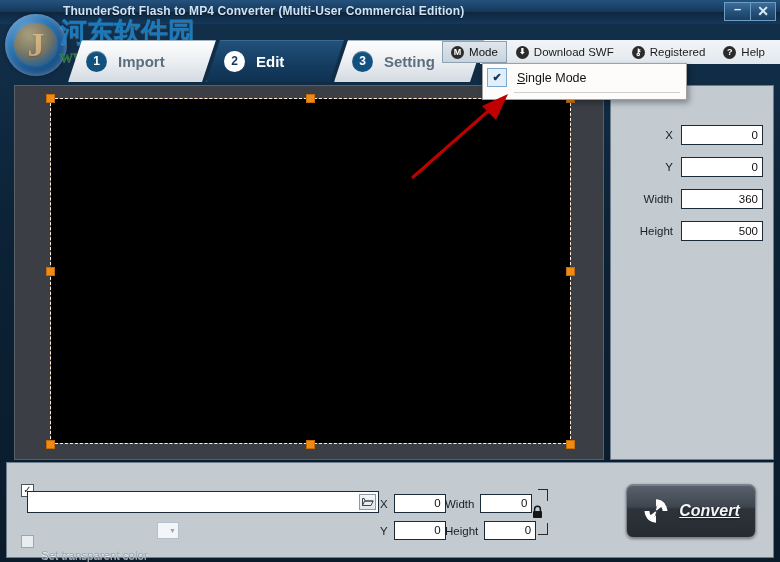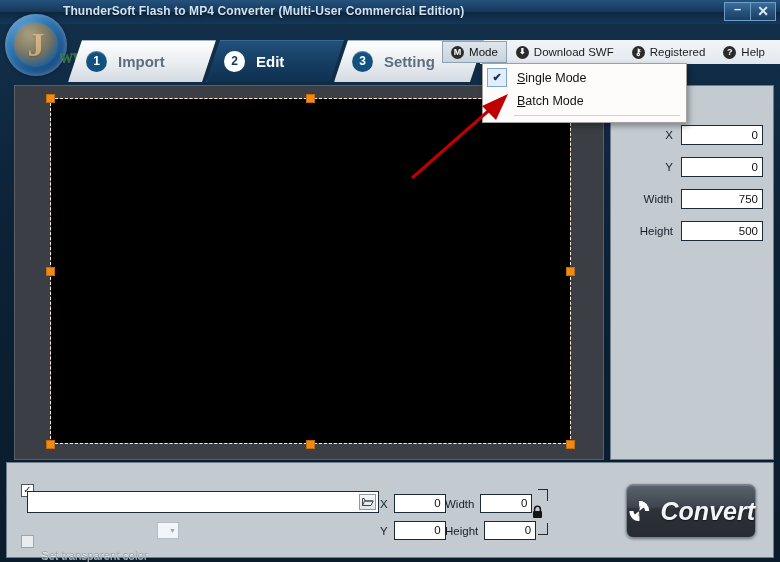--- a/index.html
+++ b/index.html
@@ -287,22 +287,23 @@
   .convert-btn {
     position: absolute; left: 626px; top: 484px; width: 130px; height: 54px;
     border-radius: 7px;
     background: linear-gradient(180deg,#5a636d 0%, #3e454e 42%, #2d333a 46%, #262b31 100%);
     border: 1px solid #7b848e;
     box-shadow: 0 1px 3px rgba(0,0,0,.45), inset 0 1px 0 rgba(255,255,255,.18);
     display: flex; align-items: center; justify-content: center; gap: 9px;
     cursor: pointer;
   }
   .convert-txt {
-    font-size: 25px; font-style: italic; font-weight: bold; color: #f2f5f8;
+    font-size: 16px; font-style: italic; font-weight: bold; color: #f2f5f8;
     text-shadow: 0 1px 2px rgba(0,0,0,.6);
+    text-decoration: underline;
   }
 
   
   .arrow { position: absolute; left: 400px; top: 90px; width: 120px; height: 100px; z-index: 60; pointer-events: none; }
 </style>
 </head>
 <body>
 
 <div id="app">
 
@@ -315,20 +316,21 @@
       <div class="winbtn close">
           <span class="glyph">✕</span>
         </div>
     </div>
   </div>
 
   <div class="watermark">
     <div class="wm-disc">
       <div class="j">J</div>
     </div>
+    <div class="wm-cn">河东软件园</div>
     <div class="wm-url">www.pc0359.cn</div>
   </div>
 
   <div class="toolbar-bg"></div>
 
   <div class="tabbar">
     <div class="tab" id="tab-import">
       <div class="skew"></div>
       <div class="num">1</div>
       <div class="lbl">Import</div>
@@ -383,21 +385,21 @@
       <div class="prow" style="top:39px;">
         <span class="plabel">X</span>
         <div class="pinput">0</div>
       </div>
       <div class="prow" style="top:71px;">
         <span class="plabel">Y</span>
         <div class="pinput">0</div>
       </div>
       <div class="prow" style="top:103px;">
         <span class="plabel">Width</span>
-        <div class="pinput">750</div>
+        <div class="pinput">360</div>
       </div>
       <div class="prow" style="top:135px;">
         <span class="plabel">Height</span>
         <div class="pinput">500</div>
       </div>
     </div>
   </div>
 
   <div class="bottom">
 
@@ -460,23 +462,20 @@
     </svg>
     <div class="convert-txt">Convert</div>
   </div>
 
   <div class="menu">
     <div class="menu-gutter"></div>
     <div class="mitem">
       <div class="chk">✔</div>
       <span><span class="u">S</span><span>ingle Mode</span></span>
     </div>
-    <div class="mitem">
-      <span><span class="u">B</span><span>atch Mode</span></span>
-    </div>
     <div class="msep"></div>
   </div>
 
   <svg class="arrow" viewBox="0 0 120 100">
     <line x1="12" y1="88" x2="94" y2="16" stroke="#c00000" stroke-width="3"></line>
     <path d="M108 4 L82 16 L96 30 Z" fill="#c00000"></path>
   </svg>
 
 </div>
 

